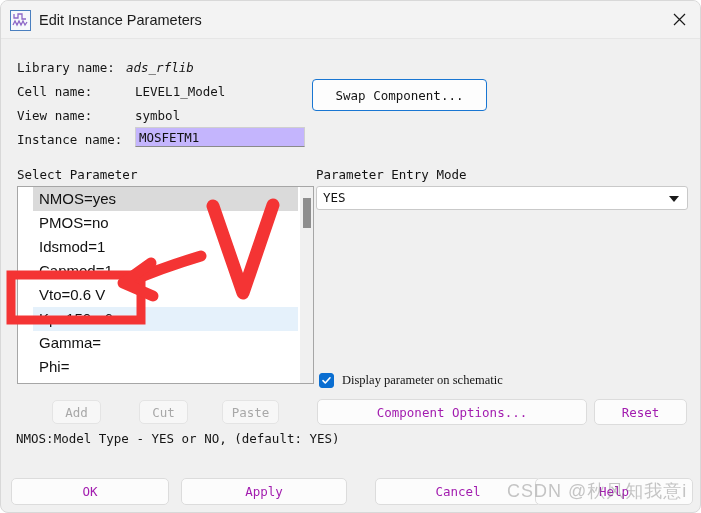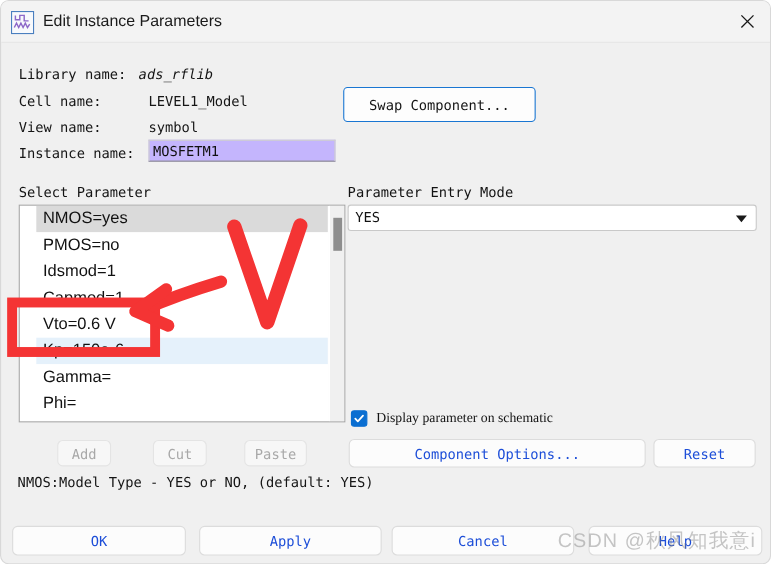--- a/index.html
+++ b/index.html
@@ -249,21 +249,21 @@
 
   
   .btn {
     position: absolute;
     background: #fcfcfc;
     border: 1px solid #dcdcdc;
     border-radius: 5px;
     box-sizing: border-box;
     font-family: "DejaVu Sans Mono", "Liberation Mono", monospace;
     font-size: 12.5px;
-    color: #1d4ed8;
+    color: #a21caf;
     display: flex;
     align-items: center;
     justify-content: center;
     cursor: default;
     padding: 0;
     white-space: nowrap;
   }
   .btn.disabled {
     color: #a8a8a8;
     background: #f7f7f7;
@@ -282,21 +282,21 @@
     left: 15px; top: 430px;
     font-family: "DejaVu Sans Mono", "Liberation Mono", monospace;
     font-size: 12.5px;
     color: #151515;
     white-space: nowrap;
   }
 
   
   #btn-ok     { left: 10px;  top: 477px; width: 158px; height: 27px; }
   #btn-apply  { left: 180px; top: 477px; width: 166px; height: 27px; }
-  #btn-cancel { left: 355px; top: 477px; width: 166px; height: 27px; }
+  #btn-cancel { left: 374px; top: 477px; width: 166px; height: 27px; }
   #btn-help   { left: 534px; top: 477px; width: 158px; height: 27px; }
 
   
   #annotations {
     position: absolute;
     left: 0; top: 0;
     width: 701px; height: 513px;
     pointer-events: none;
   }
 

